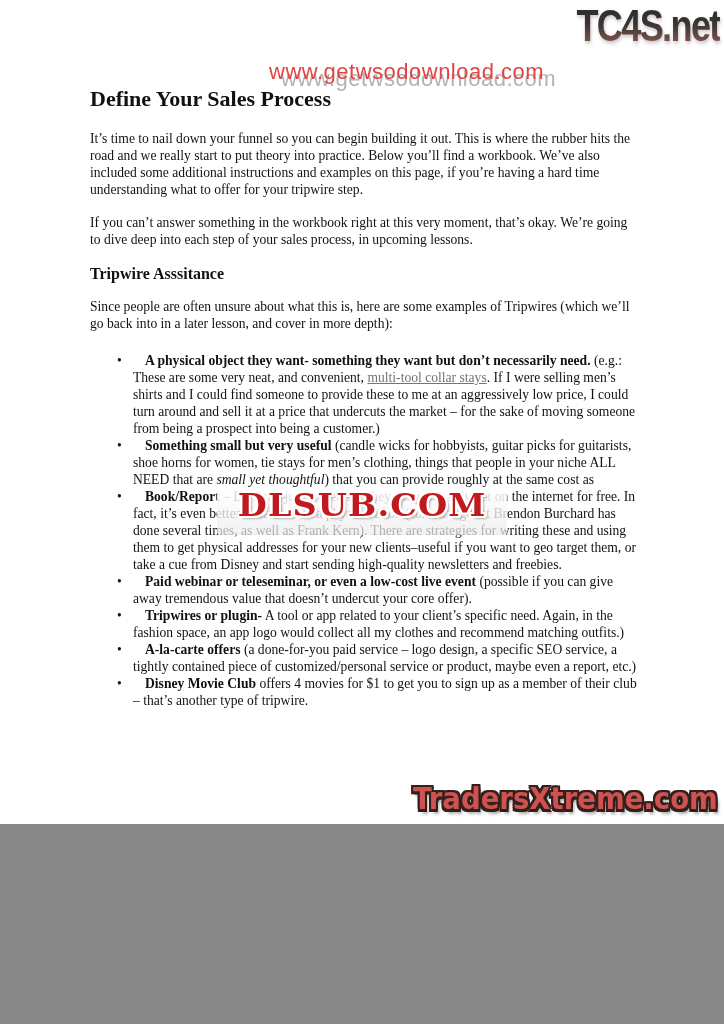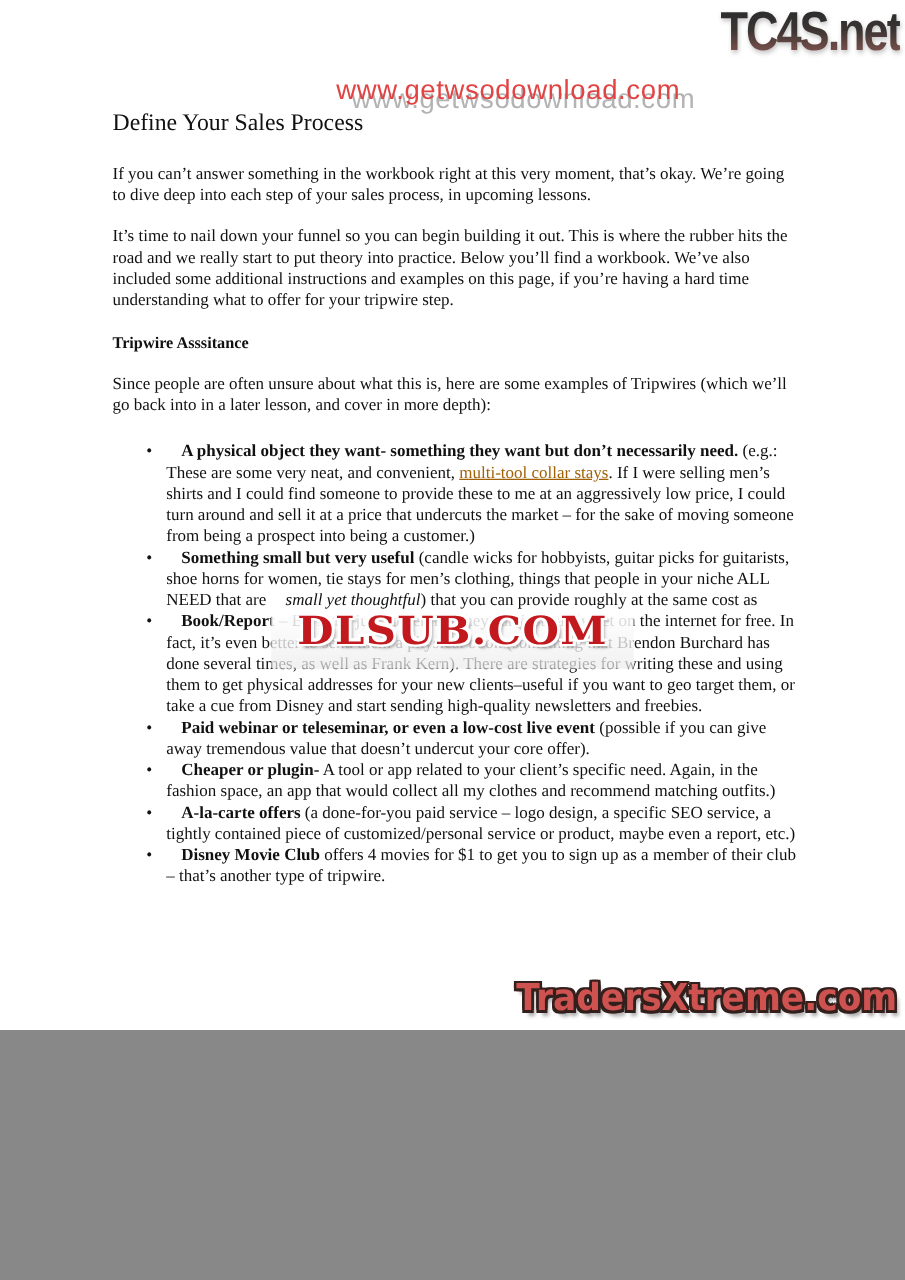--- a/index.html
+++ b/index.html
@@ -49,28 +49,28 @@
   
   .content {
     position: absolute;
     left: 90px;
     top: 88px;
     width: 547px;
     font-size: 13.6px;
     line-height: 17px;
   }
   .doc-title {
-    font-size: 19px;
-    font-weight: normal;
+    font-size: 22px;
+    font-weight: bold;
     margin: 0 0 20px 0;
     line-height: 22px;
   }
   .para { margin: 0 0 16px 0; }
   .section-heading {
-    font-size: 13px;
+    font-size: 16px;
     font-weight: bold;
     margin: 17px 0 16px 0;
   }
   ul.bullet-list {
     margin: 20px 0 0 0;
     padding: 0 0 0 27px;
     list-style: none;
   }
   ul.bullet-list li {
     position: relative;
@@ -79,22 +79,22 @@
     width: 520px;
   }
   ul.bullet-list li::before {
     content: "\2022";
     position: absolute;
     left: 0;
     top: 0;
     font-size: 13.6px;
   }
   .seg-bold { font-weight: bold; margin-left: 12px; }
-  .seg-italic { font-style: italic; margin-left: 12px; }
-  .seg-link { color: #a16207; text-decoration: underline; cursor: pointer; }
+  .seg-italic { font-style: italic; }
+  .seg-link { color: #737373; text-decoration: underline; cursor: pointer; }
 
   
   .dlsub-watermark {
     position: absolute;
     left: 217px;
     top: 490px;
     width: 290px;
     height: 45px;
     display: flex;
     align-items: flex-start;
@@ -145,30 +145,30 @@
 
   <div class="tc4s-logo">TC4S.net</div>
 
   <div class="top-watermark">
     <span class="wm wm-gray">www.getwsodownload.com</span>
     <span class="wm wm-red">www.getwsodownload.com</span>
   </div>
 
   <div class="content">
     <h1 class="doc-title">Define Your Sales Process</h1>
+    <p class="para">It’s time to nail down your funnel so you can begin building it out. This is where the rubber hits the road and we really start to put theory into practice. Below you’ll find a workbook. We’ve also included some additional instructions and examples on this page, if you’re having a hard time understanding what to offer for your tripwire step.</p>
     <p class="para">If you can’t answer something in the workbook right at this very moment, that’s okay. We’re going to dive deep into each step of your sales process, in upcoming lessons.</p>
-    <p class="para">It’s time to nail down your funnel so you can begin building it out. This is where the rubber hits the road and we really start to put theory into practice. Below you’ll find a workbook. We’ve also included some additional instructions and examples on this page, if you’re having a hard time understanding what to offer for your tripwire step.</p>
     <h2 class="section-heading">Tripwire Asssitance</h2>
     <p class="para">Since people are often unsure about what this is, here are some examples of Tripwires (which we’ll go back into in a later lesson, and cover in more depth):</p>
     <ul class="bullet-list">
         <li><span class="seg-bold">A physical object they want- something they want but don’t necessarily need.</span><span class="seg-normal"> (e.g.: These are some very neat, and convenient, </span><a class="seg-link" href="#">multi-tool collar stays</a><span class="seg-normal">. If I were selling men’s shirts and I could find someone to provide these to me at an aggressively low price, I could turn around and sell it at a price that undercuts the market – for the sake of moving someone from being a prospect into being a customer.)</span></li>
         <li><span class="seg-bold">Something small but very useful</span><span class="seg-normal"> (candle wicks for hobbyists, guitar picks for guitarists, shoe horns for women, tie stays for men’s clothing, things that people in your niche ALL NEED that are </span><span class="seg-italic">small yet thoughtful</span><span class="seg-normal">) that you can provide roughly at the same cost as</span></li>
         <li><span class="seg-bold">Book/Report</span><span class="seg-normal"> – BUT not just something they can just easily get on the internet for free. In fact, it’s even better to send them a physical book (something that Brendon Burchard has done several times, as well as Frank Kern).  There are strategies for writing these and using them to get physical addresses for your new clients–useful if you want to geo target them, or take a cue from Disney and start sending high-quality newsletters and freebies.</span></li>
         <li><span class="seg-bold">Paid webinar or teleseminar, or even a low-cost live event</span><span class="seg-normal"> (possible if you can give away tremendous value that doesn’t undercut your core offer).</span></li>
-        <li><span class="seg-bold">Cheaper or plugin-</span><span class="seg-normal"> A tool or app related to your client’s specific need. Again, in the fashion space, an app that would collect all my clothes and recommend matching outfits.)</span></li>
+        <li><span class="seg-bold">Tripwires or plugin-</span><span class="seg-normal"> A tool or app related to your client’s specific need. Again, in the fashion space, an app logo would collect all my clothes and recommend matching outfits.)</span></li>
         <li><span class="seg-bold">A-la-carte offers</span><span class="seg-normal"> (a done-for-you paid service – logo design, a specific SEO service, a tightly contained piece of customized/personal service or product, maybe even a report, etc.)</span></li>
         <li><span class="seg-bold">Disney Movie Club</span><span class="seg-normal"> offers 4 movies for $1 to get you to sign up as a member of their club – that’s another type of tripwire.</span></li>
       </ul>
   </div>
 
   <div class="dlsub-watermark">
     <span class="dlsub-text">DLSUB.COM</span>
   </div>
 
   <div class="traders-watermark">TradersXtreme.com</div>

